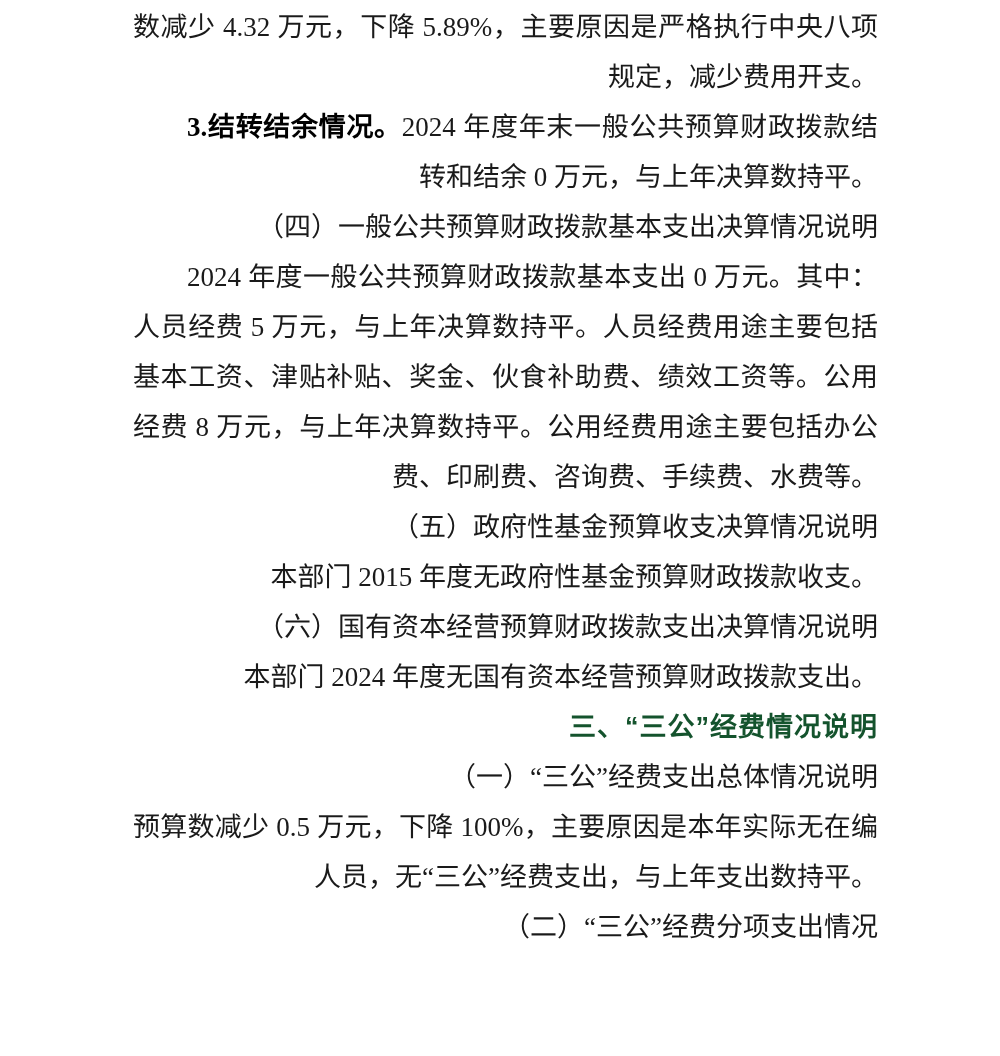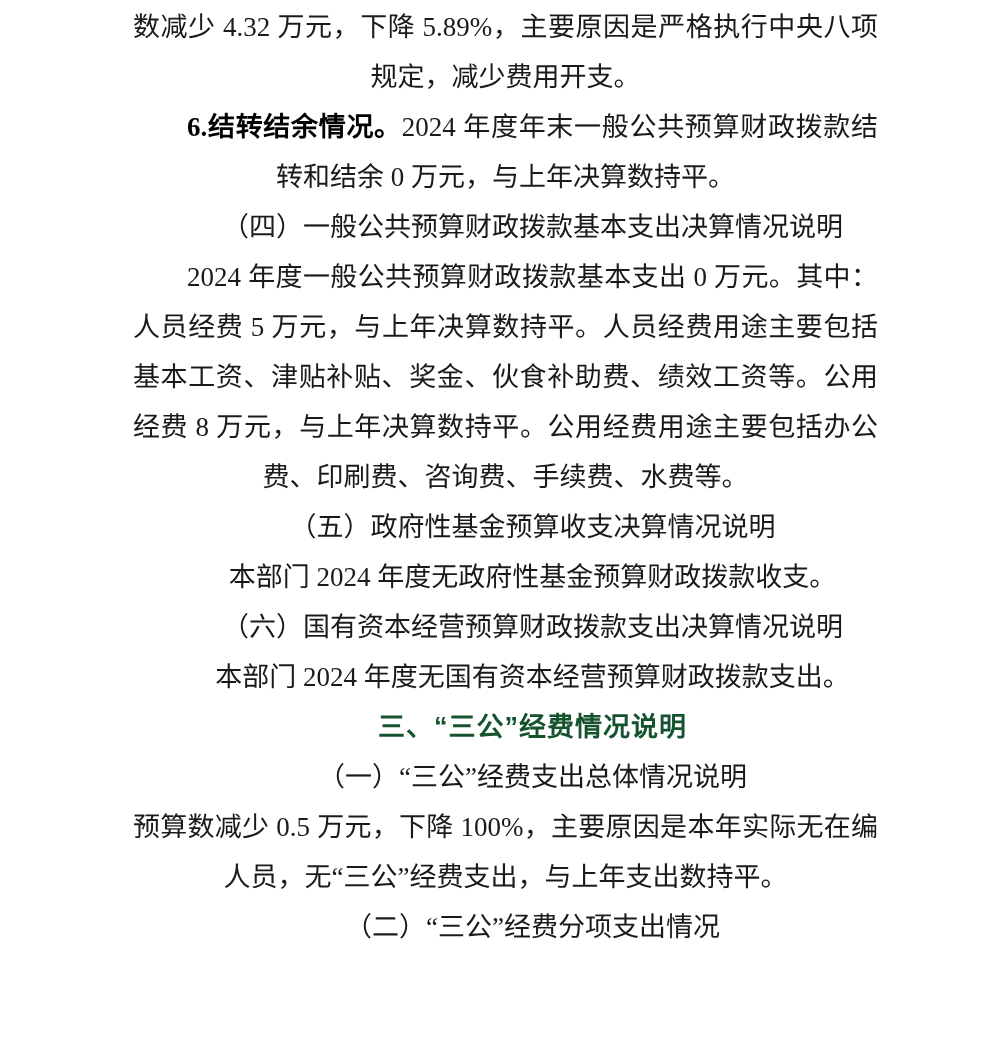--- a/index.html
+++ b/index.html
@@ -30,21 +30,21 @@
   }
   .line {
     box-sizing: border-box;
     width: 745px;
     height: 50px;
     line-height: 50px;
     font-size: 27px;
     font-family: "Liberation Serif", "DejaVu Serif", serif;
     color: #1a1a1a;
     white-space: nowrap;
-    text-align: center;
+    text-align: right;
   }
   .line.indent {
     padding-left: 54px;
   }
   .line.justify {
     text-align: justify;
     text-align-last: justify;
     text-justify: inter-character;
   }
   .seg.normal {
@@ -62,30 +62,30 @@
   }
 </style>
 </head>
 <body>
 
 <div class="page">
   <div class="doc">
 
   <div class="line justify"><span class="seg normal">数减少 4.32 万元，下降 5.89%，主要原因是严格执行中央八项</span></div>
       <div class="line"><span class="seg normal">规定，减少费用开支。</span></div>
-      <div class="line indent justify"><span class="seg bold-serif">6.结转结余情况。</span><span class="seg normal">2024 年度年末一般公共预算财政拨款结</span></div>
+      <div class="line indent justify"><span class="seg bold-serif">3.结转结余情况。</span><span class="seg normal">2024 年度年末一般公共预算财政拨款结</span></div>
       <div class="line"><span class="seg normal">转和结余 0 万元，与上年决算数持平。</span></div>
       <div class="line indent"><span class="seg normal">（四）一般公共预算财政拨款基本支出决算情况说明</span></div>
       <div class="line indent justify"><span class="seg normal">2024 年度一般公共预算财政拨款基本支出 0 万元。其中：</span></div>
       <div class="line justify"><span class="seg normal">人员经费 5 万元，与上年决算数持平。人员经费用途主要包括</span></div>
       <div class="line justify"><span class="seg normal">基本工资、津贴补贴、奖金、伙食补助费、绩效工资等。公用</span></div>
       <div class="line justify"><span class="seg normal">经费 8 万元，与上年决算数持平。公用经费用途主要包括办公</span></div>
       <div class="line"><span class="seg normal">费、印刷费、咨询费、手续费、水费等。</span></div>
       <div class="line indent"><span class="seg normal">（五）政府性基金预算收支决算情况说明</span></div>
-      <div class="line indent"><span class="seg normal">本部门 2024 年度无政府性基金预算财政拨款收支。</span></div>
+      <div class="line indent"><span class="seg normal">本部门 2015 年度无政府性基金预算财政拨款收支。</span></div>
       <div class="line indent"><span class="seg normal">（六）国有资本经营预算财政拨款支出决算情况说明</span></div>
       <div class="line indent"><span class="seg normal">本部门 2024 年度无国有资本经营预算财政拨款支出。</span></div>
       <div class="line indent"><span class="seg bold-sans">三、“三公”经费情况说明</span></div>
       <div class="line indent"><span class="seg normal">（一）“三公”经费支出总体情况说明</span></div>
       <div class="line justify"><span class="seg normal">预算数减少 0.5 万元，下降 100%，主要原因是本年实际无在编</span></div>
       <div class="line"><span class="seg normal">人员，无“三公”经费支出，与上年支出数持平。</span></div>
       <div class="line indent"><span class="seg normal">（二）“三公”经费分项支出情况</span></div>
     </div>
 </div>
 

